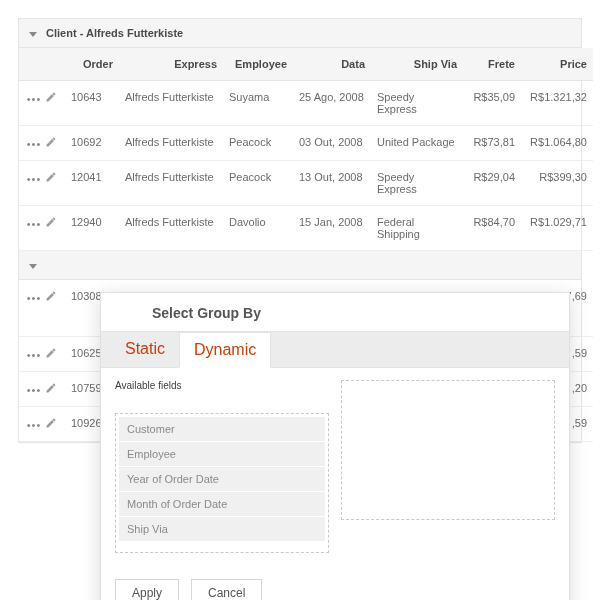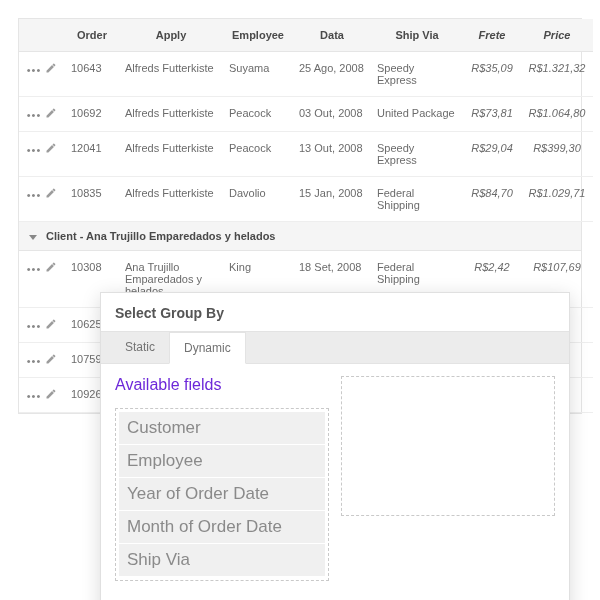--- a/index.html
+++ b/index.html
@@ -1,62 +1,66 @@
 <!DOCTYPE html>
 <html><head>
 <meta charset="utf-8">
 <style>
   * { box-sizing: border-box; margin: 0; padding: 0; }
   body { font-family: Arial, sans-serif; font-size: 11px; background: #fff; color: #555; width: 600px; height: 600px; position: relative; }
   .grid { border: 1px solid #e5e5e5; margin: 18px 18px 0 18px; }
   .group-header { background: #f5f5f5; border-bottom: 1px solid #e5e5e5; padding: 8px 10px; font-size: 11px; color: #4a4a4a; font-weight: bold; }
   .group-header .tri { display:inline-block; width:0; height:0; border-left:4px solid transparent; border-right:4px solid transparent; border-top:5px solid #888; margin-right:6px; vertical-align:middle;}
   table { width: 100%; border-collapse: collapse; table-layout: fixed; }
-  th { background: #f5f5f5; text-align: center; padding: 10px 6px; font-size: 11px; color: #4a4a4a; font-weight: bold; border-bottom: 1px solid #e5e5e5; }
+  th { background: #f5f5f5; text-align: right; padding: 10px 6px; font-size: 11px; color: #4a4a4a; font-weight: bold; border-bottom: 1px solid #e5e5e5; }
   td { padding: 10px 6px; font-size: 11px; color: #6b6b6b; border-bottom: 1px solid #eee; vertical-align: top; }
-  td.num, th.num { text-align: center; font-style: italic; }
+  td.num, th.num { text-align: right; }
   .actions { width: 46px; text-align:center; }
   .dots { color:#888; letter-spacing:1px; display:inline-block; margin-right:4px;}
   .pencil { display:inline-block; width:12px; height:12px; }
   .pencil svg { width:12px; height:12px; }
   .modal { position:absolute; left:100px; top:292px; width:470px; background:#fff; border:1px solid #e0e0e0; box-shadow:0 4px 18px rgba(0,0,0,.15); }
-  .modal-title { padding:12px 14px 10px 14px; font-size:14px; color:#555; font-weight:bold;}
+  .modal-title { padding:12px 14px 10px 14px; font-size:14px; color:#555; font-weight:bold;margin-left:37px;}
   .tabs { display:flex; background:#ececec; border-top:1px solid #e3e3e3; border-bottom:1px solid #e3e3e3; padding-left:10px}
-  .tab { padding:8px 14px; font-size:12px; color:#737373; cursor:pointer;}
+  .tab { padding:8px 14px; font-size:16px; color:#c2410c; cursor:pointer;}
   .tab.active { background:#fff; border:1px solid #e3e3e3; border-bottom:1px solid #fff; margin-bottom:-1px;text-align:center;}
   .panel { padding:12px 14px 16px 14px; display:flex; gap:12px;}
   .col { flex:1; }
-  .col-title { font-size:16px; color:#6d28d9; margin-bottom:14px;}
+  .col-title { font-size:10px; color:#404040; margin-bottom:22px;}
   .listbox { border:1px dashed #c9c9c9; min-height:140px; padding:3px;}
-  .item { background:#f0f0f0; border-bottom:1px solid #fff; padding:6px 8px; font-size:17px; color:#8a8a8a; cursor:pointer;}
+  .item { background:#f0f0f0; border-bottom:1px solid #fff; padding:6px 8px; font-size:11px; color:#8a8a8a; cursor:pointer;}
   .modal-footer { padding:10px 14px 14px 14px; display:flex; gap:12px;}
   .btn { background:#fff; border:1px solid #d6d6d6; padding:6px 16px; font-size:12px; color:#555; cursor:pointer;}
 </style>
 </head>
 <body>
 
 <div class="grid">
 
+  <div class="group-header">
+    <span class="tri"></span>
+    <span>Client - Alfreds Futterkiste</span>
+  </div>
 
   <table>
     <colgroup>
         <col style="width:46px">
         <col style="width:54px">
         <col style="width:104px">
         <col style="width:70px">
         <col style="width:78px">
         <col style="width:92px">
         <col style="width:58px">
         <col style="width:72px">
       </colgroup>
     <thead>
       <tr>
         <th class="actions"></th>
         <th>Order</th>
-        <th>Apply</th>
+        <th>Express</th>
         <th>Employee</th>
         <th>Data</th>
         <th>Ship Via</th>
         <th class="num">Frete</th>
         <th class="num">Price</th>
       </tr>
     </thead>
     <tbody id="g0">
         <tr>
           <td class="actions"><span class="dots">•••</span><span class="pencil"><svg viewBox="0 0 16 16">
@@ -91,34 +95,33 @@
           <td>Peacock</td>
           <td>13 Out, 2008</td>
           <td>Speedy Express</td>
           <td class="num">R$29,04</td>
           <td class="num">R$399,30</td>
         </tr>
         <tr>
           <td class="actions"><span class="dots">•••</span><span class="pencil"><svg viewBox="0 0 16 16">
                 <path fill="#9c9c9c" d="M2 11.5V14h2.5l7.4-7.4-2.5-2.5L2 11.5zM13.7 4.8c.3-.3.3-.7 0-1l-1.5-1.5c-.3-.3-.7-.3-1 0l-1.2 1.2 2.5 2.5 1.2-1.2z"></path>
               </svg></span></td>
-          <td>10835</td>
+          <td>12940</td>
           <td>Alfreds Futterkiste</td>
           <td>Davolio</td>
           <td>15 Jan, 2008</td>
           <td>Federal Shipping</td>
           <td class="num">R$84,70</td>
           <td class="num">R$1.029,71</td>
         </tr>
       </tbody>
   </table>
 
   <div class="group-header">
     <span class="tri"></span>
-    <span>Client - Ana Trujillo Emparedados y helados</span>
   </div>
 
   <table>
     <colgroup>
         <col style="width:46px">
         <col style="width:54px">
         <col style="width:104px">
         <col style="width:70px">
         <col style="width:78px">
         <col style="width:92px">

